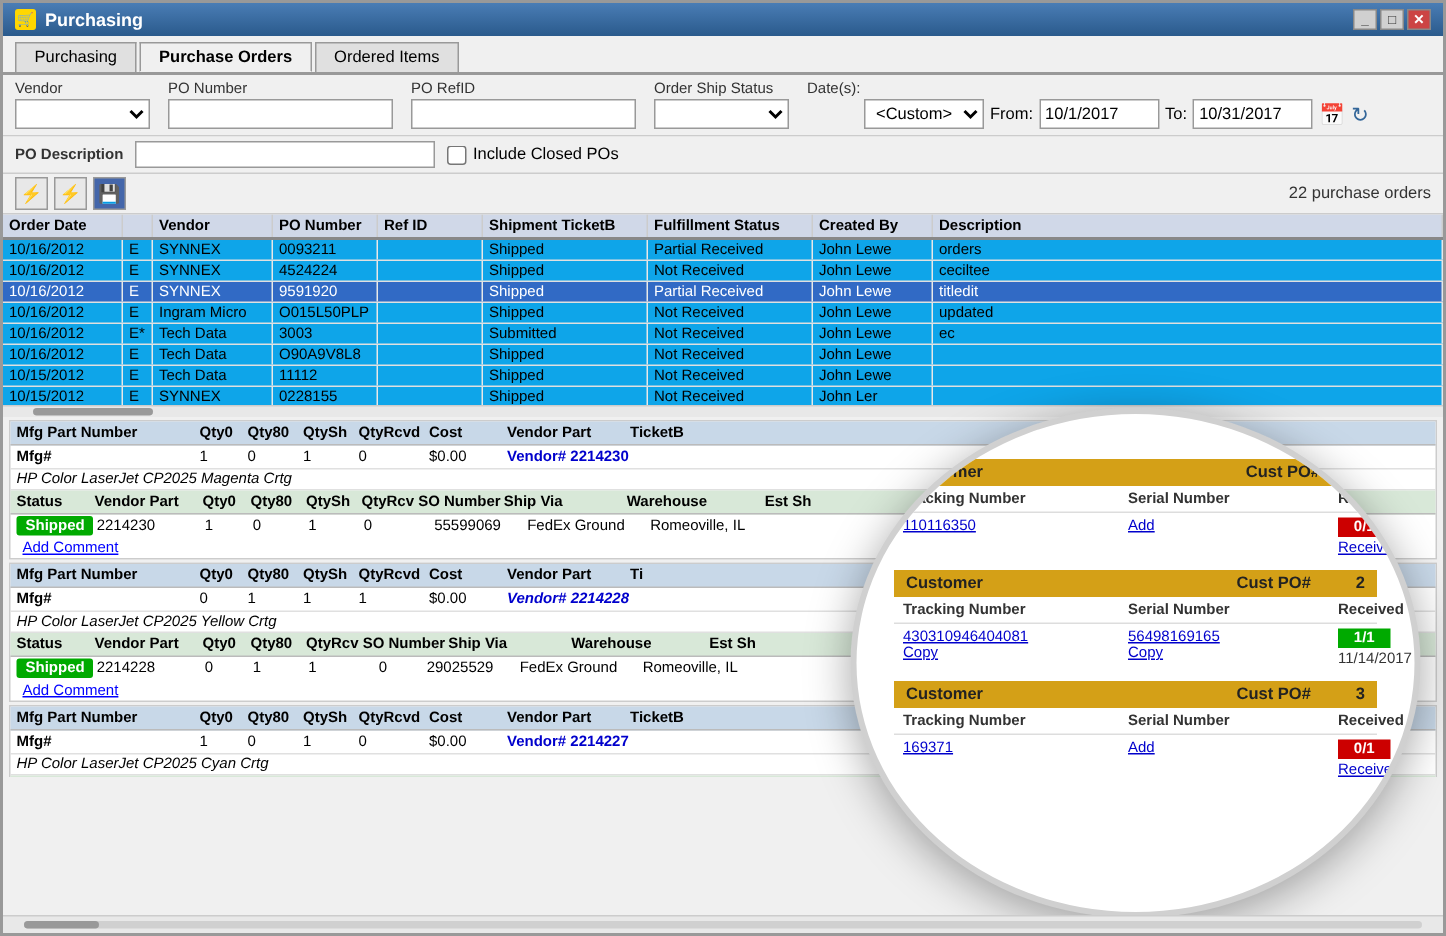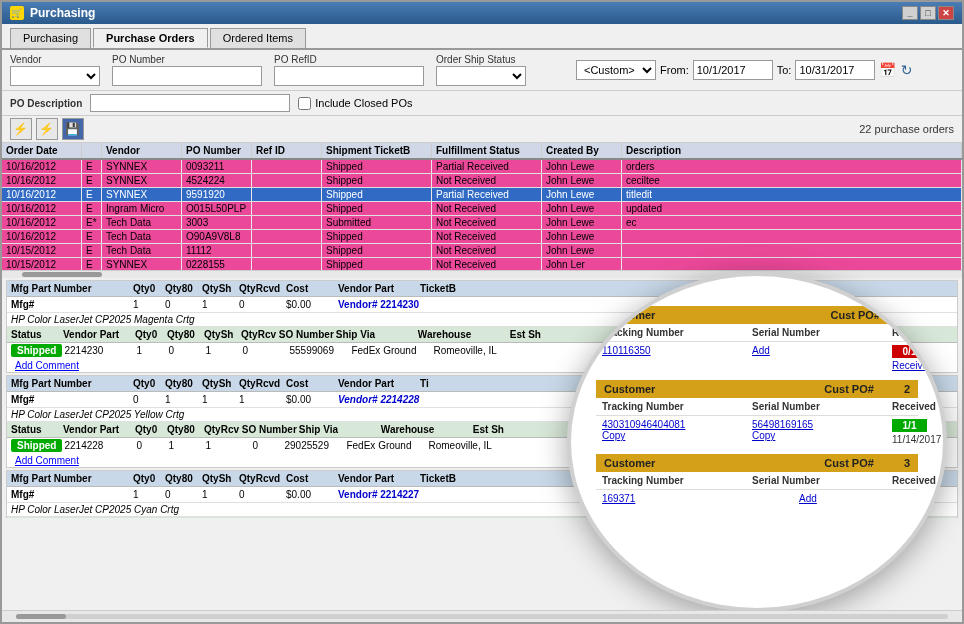--- a/index.html
+++ b/index.html
@@ -98,20 +98,21 @@
     </div>
     <div class="field-group">
       <span class="field-label">PO RefID</span>
       <input class="field-input field-input-small" type="text" style="">
     </div>
     <div class="field-group">
       <span class="field-label">Order Ship Status</span>
       <select class="field-input field-input-wide"></select>
     </div>
     <div class="field-group">
+      <span class="field-label">Date(s):</span>
       <div class="date-group">
         <select class="field-input" style="min-width:80px;margin-left:38px;">
           <option>&lt;Custom&gt;</option>
         </select>
         <span>From:</span>
         <input class="field-input" type="text" style="width: 70px;" value="10/1/2017">
         <span>To:</span>
         <input class="field-input" type="text" style="width: 70px;" value="10/31/2017">
         <span style="cursor:pointer;font-size:14px;">📅</span>
         <span style="cursor:pointer;font-size:14px;color:#336699;">↻</span>
@@ -144,21 +145,21 @@
       <div class="grid-header-cell"></div>
       <div class="grid-header-cell">Vendor</div>
       <div class="grid-header-cell">PO Number</div>
       <div class="grid-header-cell">Ref ID</div>
       <div class="grid-header-cell">Shipment TicketB</div>
       <div class="grid-header-cell">Fulfillment Status</div>
       <div class="grid-header-cell">Created By</div>
       <div class="grid-header-cell">Description</div>
     </div>
 
-    <div style="overflow-y:auto;max-height:110px;background:#ec4899;">
+    <div style="overflow-y:auto;max-height:110px;background:#0ea5e9;">
       <div class="grid-row">
         <div class="grid-cell">10/16/2012</div>
         <div class="grid-cell">E</div>
         <div class="grid-cell">SYNNEX</div>
         <div class="grid-cell">0093211</div>
         <div class="grid-cell"></div>
         <div class="grid-cell">Shipped</div>
         <div class="grid-cell">Partial Received</div>
         <div class="grid-cell">John Lewe</div>
         <div class="grid-cell">orders</div>
@@ -449,21 +450,21 @@
           <div style="display:flex;align-items:center;gap:30px;">
             <span>Cust PO#</span>
             <span>3</span>
           </div>
         </div>
         <div style="display:grid;grid-template-columns:150px 140px 80px;padding:3px 6px;font-size:10px;font-weight:bold;color:#333;border-bottom:1px solid #ddd;">
           <span>Tracking Number</span>
           <span>Serial Number</span>
           <span>Received</span>
         </div>
-        <div style="display:grid;grid-template-columns:150px 140px 80px;padding:3px 6px;font-size:10px;align-items:start;gap:47px;">
+        <div style="display:grid;grid-template-columns:150px 140px 80px;padding:3px 6px;font-size:10px;align-items:start;">
           <div>
             <a class="link-blue">169371</a>
           </div>
           <div>
             <a class="link-blue">Add</a>
           </div>
           <div>
             <span class="received-badge-red">0/1</span>
             <a class="receive-link">Receive</a>
           </div>

